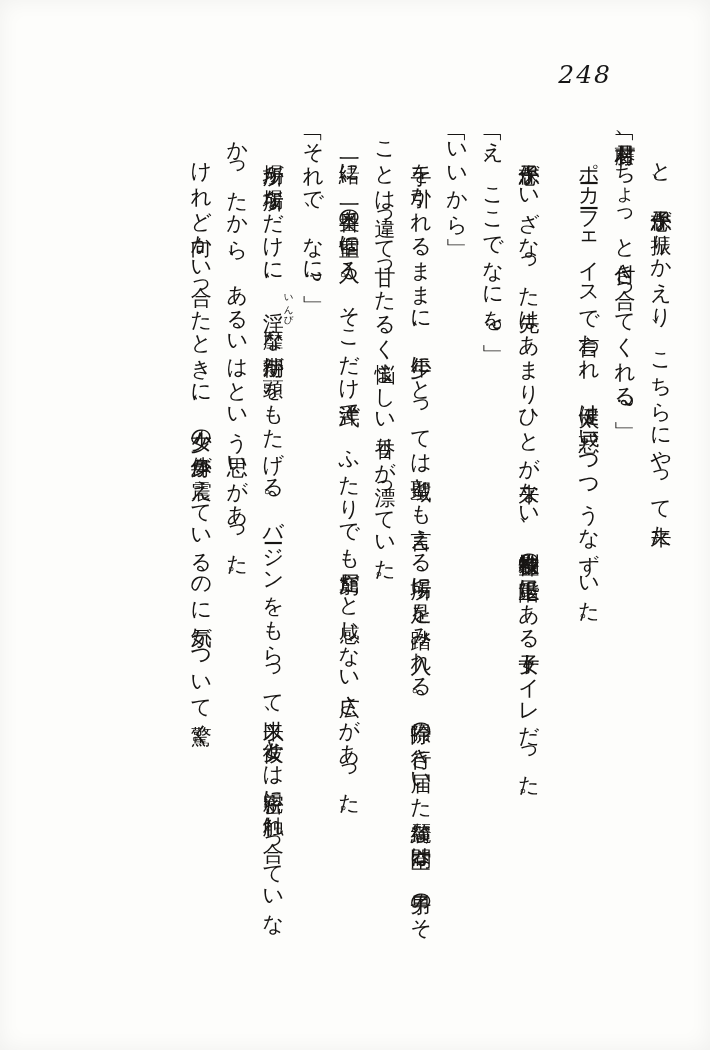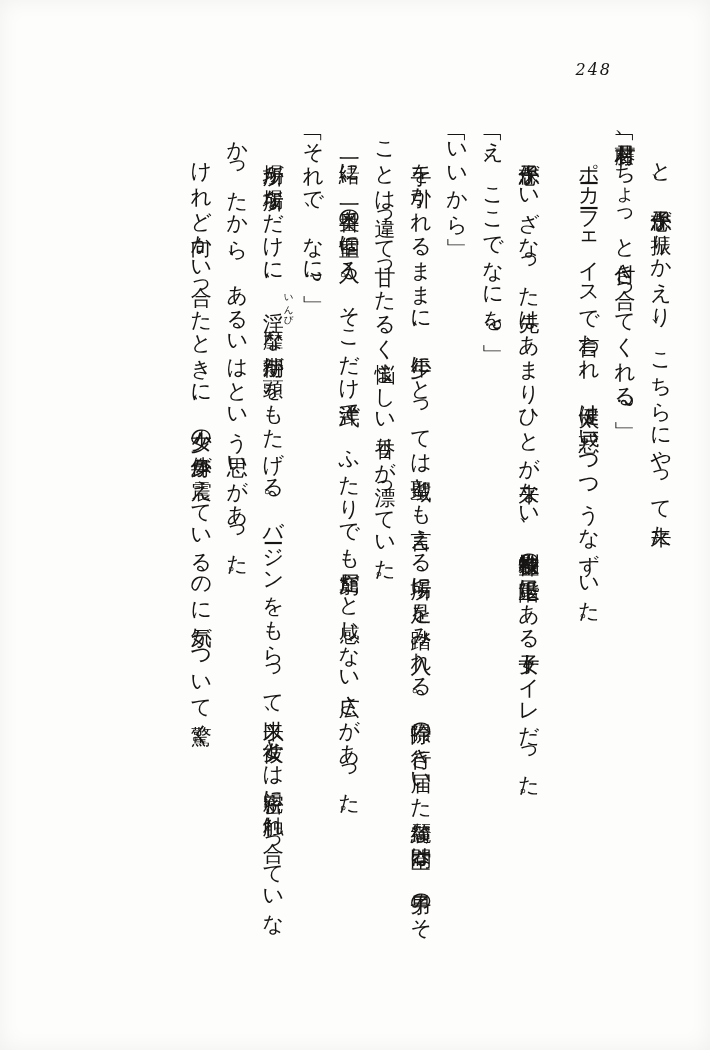--- a/index.html
+++ b/index.html
@@ -14,21 +14,21 @@
     margin: 0 auto;
     background: #fdfdfb;
     overflow: hidden;
     box-shadow: inset 0 0 22px rgba(0,0,0,0.055);
     font-family: "DejaVu Serif", "Liberation Serif", serif;
   }
   .page-number {
     position: absolute;
     top: 60px;
     right: 98px;
-    font-size: 16px;
+    font-size: 25px;
     font-style: italic;
     letter-spacing: 2px;
     color: #161616;
   }
   .text-block {
     position: absolute;
     top: 127px;
     right: 32px;
     height: 816px;
     writing-mode: vertical-rl;

